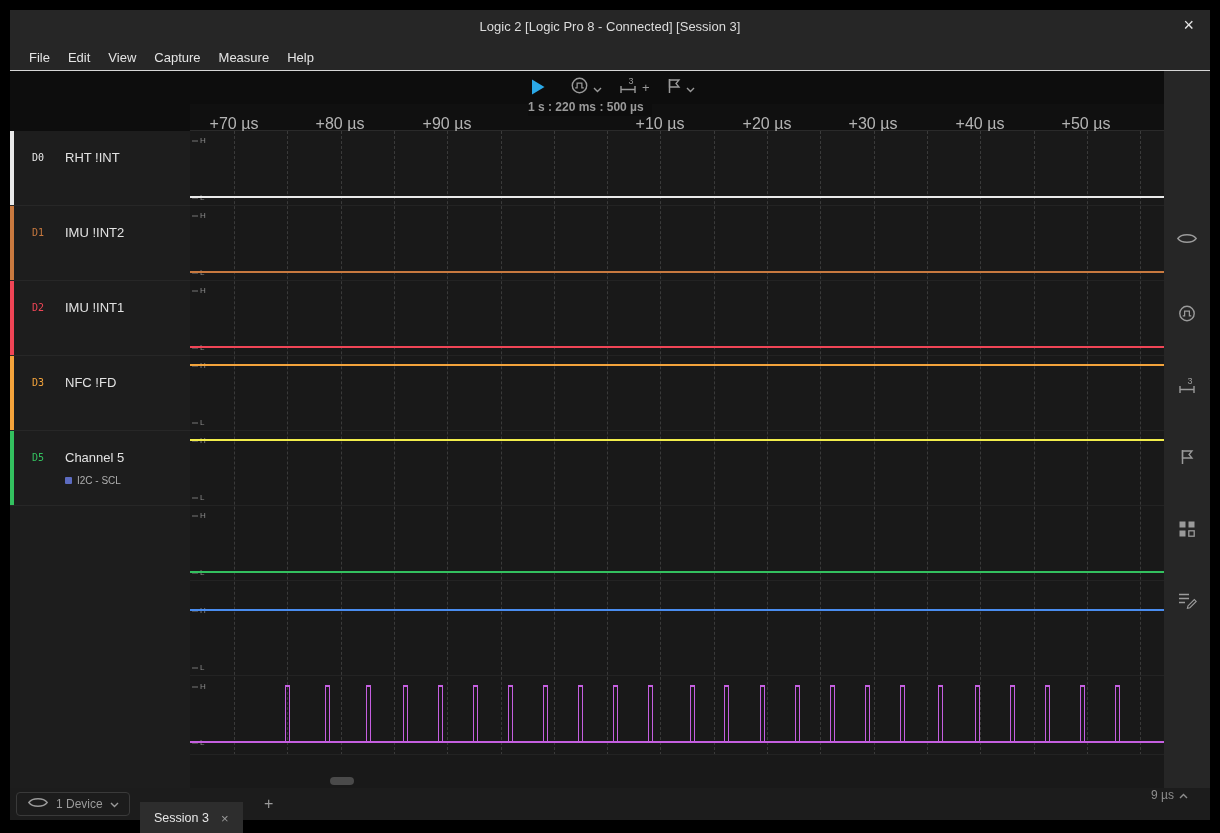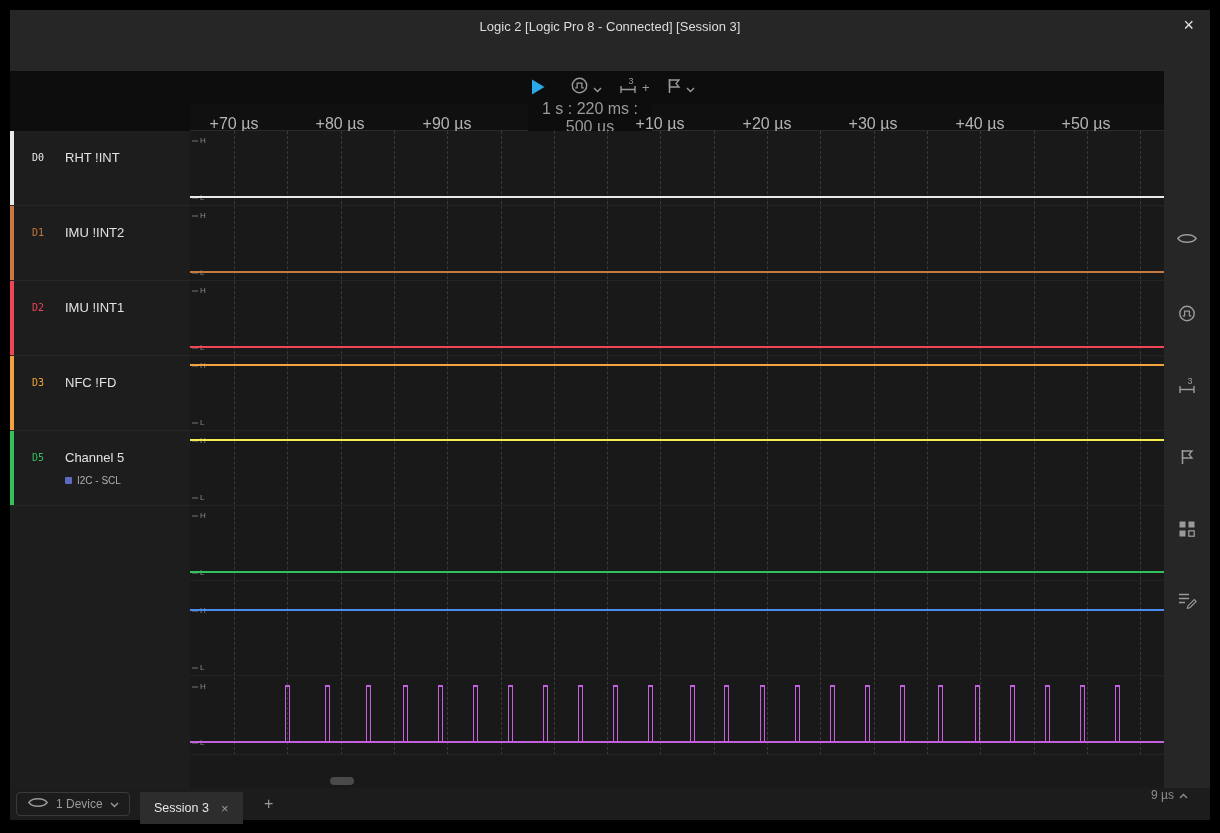--- a/index.html
+++ b/index.html
@@ -23,21 +23,21 @@
   .tb-center { position:absolute; left:520px; top:0; height:33px; display:flex; align-items:center; }
   .play { background:none; border:none; margin-right:24px; cursor:pointer; height:20px; }
   .tb-group { display:flex; align-items:center; gap:4px; margin-right:16px; color:#9a9a9a; cursor:pointer; }
   .tb-plus { font-size:13px; color:#9a9a9a; }
 
   
   .header-row { display:flex; height:27px; }
   .corner { width:180px; background:#0d0d0d; }
   .timeline { position:relative; width:974px; background:#101010; border-bottom:1px solid #2a2a2a; }
   .tick-label { position:absolute; top:11px; transform:translateX(-50%); color:#b4b4b4; font-size:16px; white-space:nowrap; }
-  .timestamp { position:absolute; left:338px; top:-6px; width:124px; text-align:center; color:#9a9a9a; font-size:16px; background:#0d0d0d; padding:2px 0; }
+  .timestamp { position:absolute; left:338px; top:-6px; width:124px; color:#9a9a9a; font-size:12px; background:#0d0d0d; padding:2px 0;font-weight:bold; }
 
   
   .content-row { display:flex; height:657px; }
   .panel { position:relative; width:180px; background:#1d1d1d; }
   .waveform { position:relative; width:974px; background:#191919; overflow:hidden; }
   .gridline { position:absolute; top:0; height:624px; width:0; border-left:1px dashed #3a3a3a; }
 
   .ch-row { position:relative; border-bottom:1px solid #272727; background:#1d1d1d; }
   .stripe { position:absolute; left:0; top:0; bottom:0; width:4px; }
   .ch-id { position:absolute; left:22px; top:21px; font-size:10px; font-family:"DejaVu Sans Mono",monospace; }
@@ -53,35 +53,43 @@
 
   .hscroll-thumb { position:absolute; left:140px; top:646px; width:24px; height:8px; background:#4a4a4a; border-radius:4px; }
 
   
   .sidebar { position:relative; width:46px; background:#262626; color:#9a9a9a; }
   .side-icon { position:absolute; left:50%; transform:translateX(-50%); cursor:pointer; }
 
   
   .bottombar { position:absolute; left:0; bottom:0; width:1200px; height:32px; background:#1c1c1c; }
   .device-pill { position:absolute; left:6px; top:4px; height:24px; border:1px solid #3a3a3a; border-radius:4px; display:flex; align-items:center; gap:7px; padding:0 10px; color:#9a9a9a; font-size:12px; cursor:pointer; }
-  .tab { position:absolute; left:130px; top:4px; height:32px; background:#2d2d2d; display:flex; align-items:center; gap:12px; padding:0 14px; color:#e6e6e6; font-size:12.5px; cursor:pointer; }
+  .tab { position:absolute; left:130px; top:14px; height:32px; background:#2d2d2d; display:flex; align-items:center; gap:12px; padding:0 14px; color:#e6e6e6; font-size:12.5px; cursor:pointer; }
   .tabx { color:#9a9a9a; font-size:13px; }
   .addtab { position:absolute; left:246px; top:0; height:32px; display:flex; align-items:center; color:#9a9a9a; font-size:16px; padding:0 8px; cursor:pointer; }
   .zoom { position:absolute; right:22px; top:0; height:32px; display:flex; gap:5px; color:#8e8e8e; font-size:12px; cursor:pointer; }
 </style>
 </head>
 <body>
 
 <div class="window">
 
   <div class="titlebar">
     <span class="title">Logic 2 [Logic Pro 8 - Connected] [Session 3]</span>
     <span class="close">×</span>
   </div>
 
+  <div class="menubar">
+      <span class="menu-item">File</span>
+      <span class="menu-item">Edit</span>
+      <span class="menu-item">View</span>
+      <span class="menu-item">Capture</span>
+      <span class="menu-item">Measure</span>
+      <span class="menu-item">Help</span>
+    </div>
 
   <div class="body">
     <div class="main-col">
 
       <div class="toolbar">
         <div class="tb-center">
           <button class="play"><span><svg width="16" height="18" viewBox="0 0 16 18">
                   <path d="M2 1.5 L14.5 9 L2 16.5 Z" fill="#2BA9E8"></path>
                 </svg></span></button>
           <div class="tb-group">

